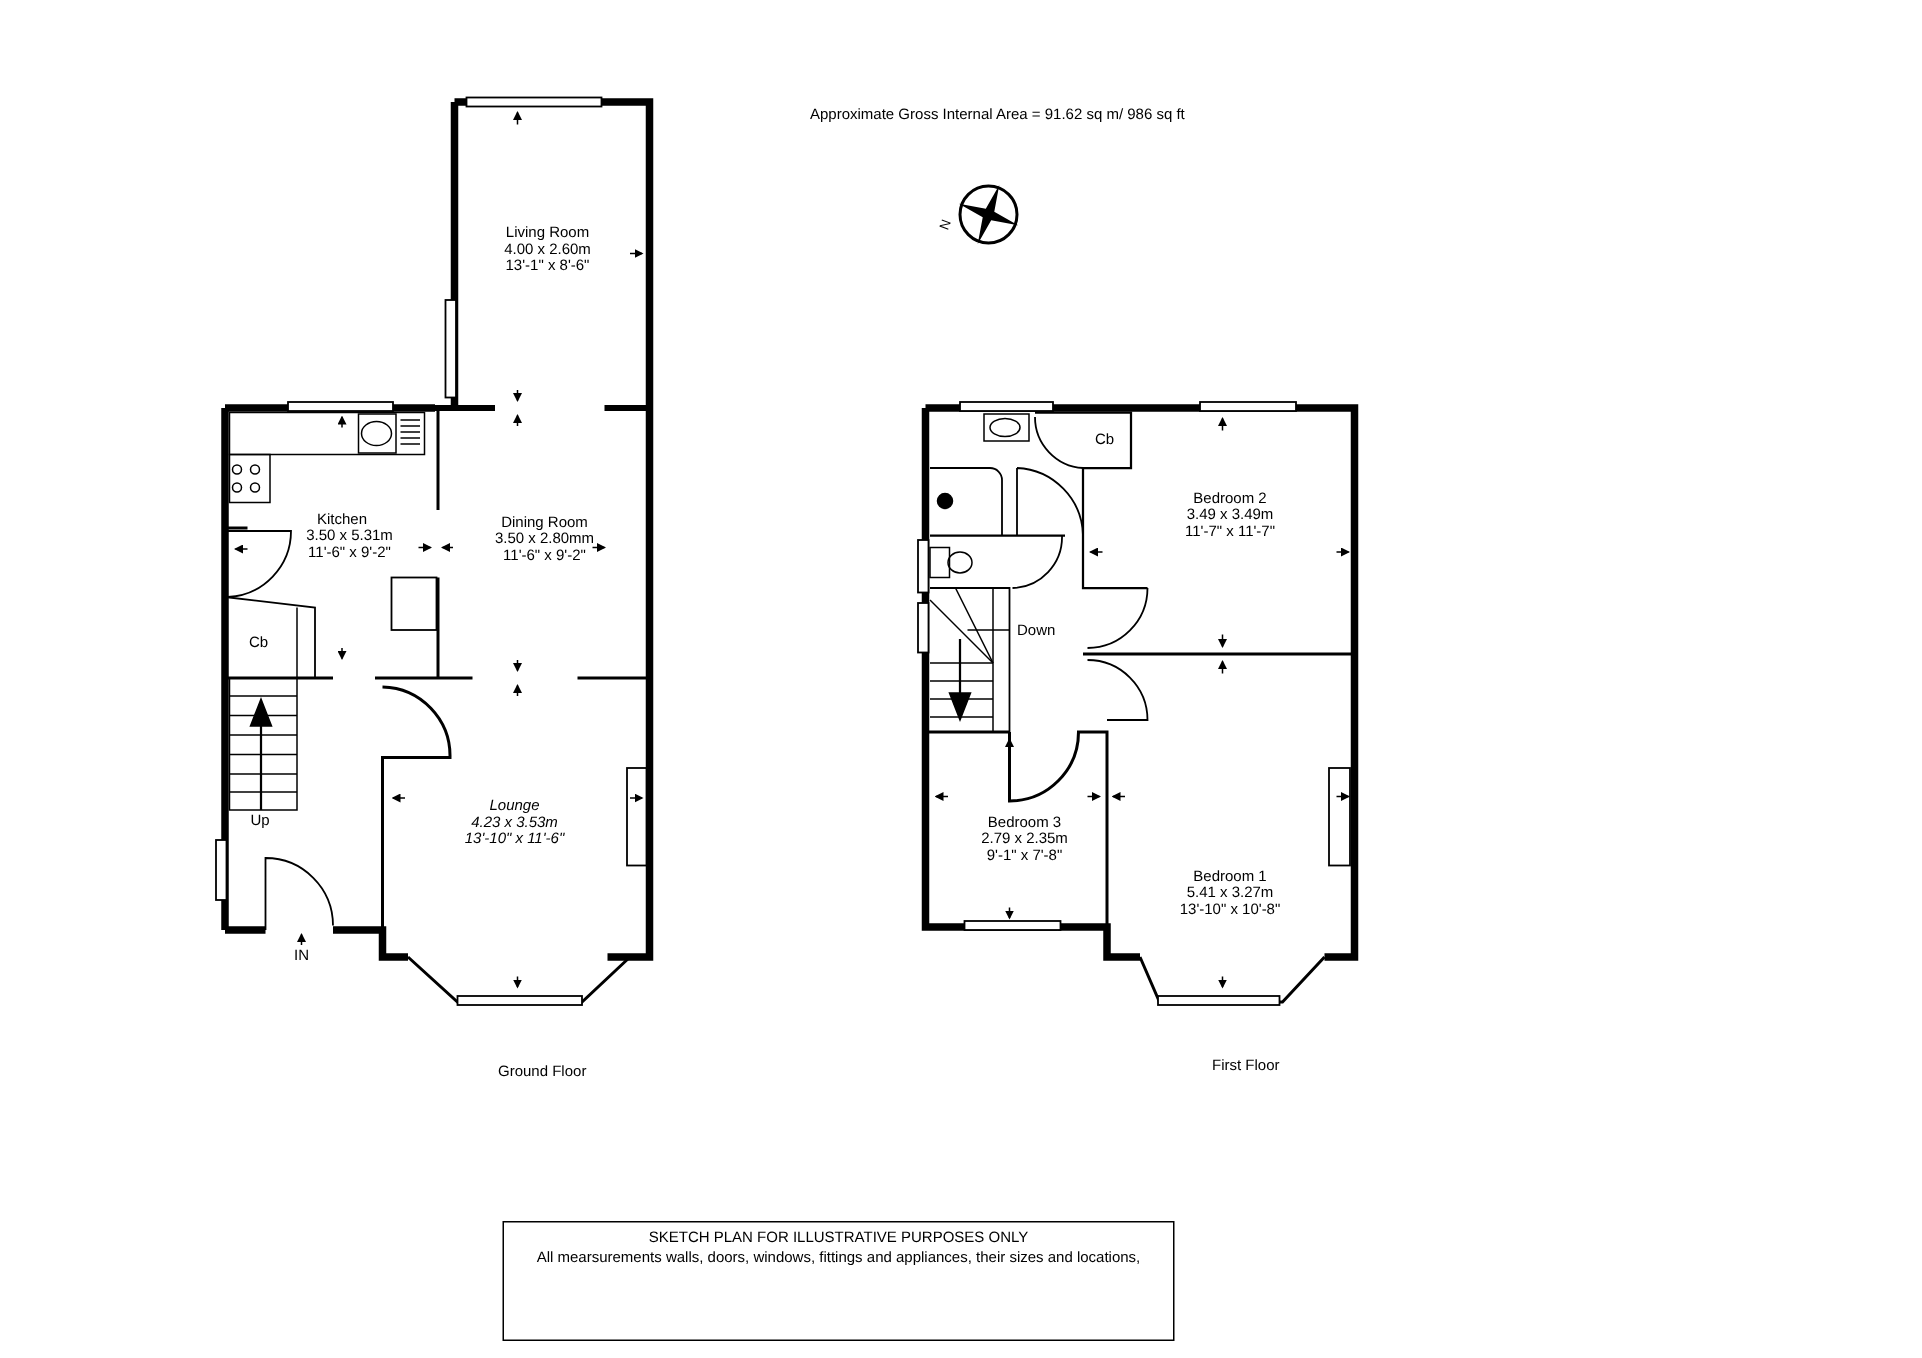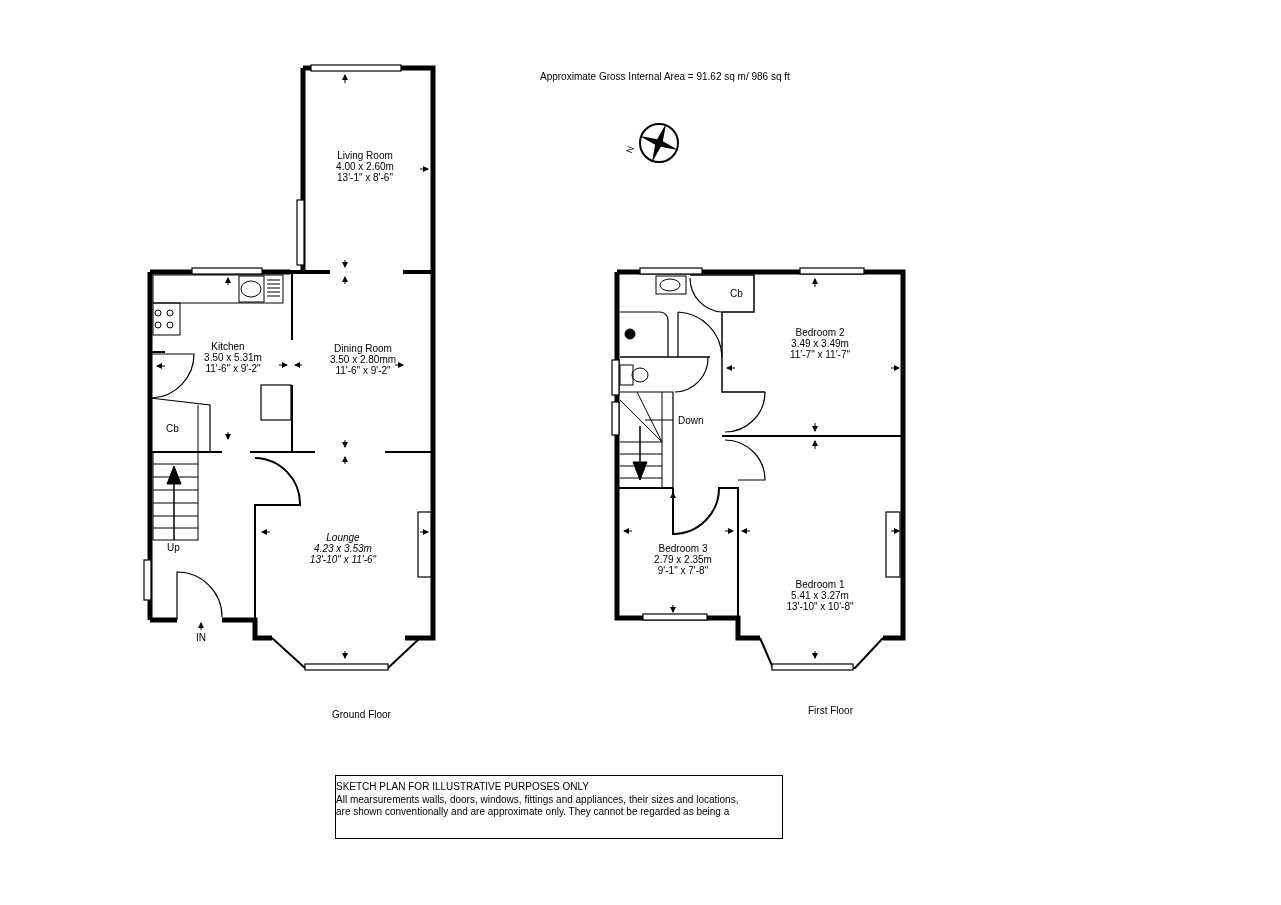--- a/index.html
+++ b/index.html
@@ -4,22 +4,22 @@
 <style>
   html, body { margin: 0; padding: 0; background: #ffffff; }
   body { width: 1281px; height: 905px; position: relative; overflow: hidden;
          font-family: "Liberation Sans", sans-serif; color: #000; }
   .abs { position: absolute; }
   .area-text { left: 540px; top: 71px; font-size: 10px; white-space: nowrap; }
   .floor-label { font-size: 10px; white-space: nowrap; margin-left: 11px; }
   .room-label { position: absolute; font-size: 10px; line-height: 11px; text-align: center; white-space: nowrap; transform: translateX(-50%); }
   .small-label { position: absolute; font-size: 10px; white-space: nowrap; }
   svg.plan { position: absolute; left: 0; top: 0; }
-  .disclaimer { left: 335px; top: 775px; width: 448px; height: 64px; border: 1.5px solid #000;
-                box-sizing: border-box; font-size: 10px; line-height: 12.5px; text-align: left; padding-top: 5px; }
+  .disclaimer { left: 335px; top: 814px; width: 448px; height: 80px; border: 1.5px solid #000;
+                box-sizing: border-box; font-size: 10px; line-height: 12.5px; text-align: center; padding-top: 5px; }
 </style>
 </head>
 <body>
 
 <div class="abs area-text">Approximate Gross Internal Area = 91.62 sq m/ 986 sq ft</div>
 
 <svg class="plan" width="1281" height="905" viewBox="0 0 1281 905">
   <defs>
     <marker id="ah" markerWidth="6" markerHeight="6" refX="5" refY="3" orient="auto">
       <path d="M0,0 L6,3 L0,6 Z" fill="#000"></path>
@@ -232,14 +232,13 @@
 </div>
 <div class="small-label" style="left:730px; top:288px;">Cb</div>
 <div class="small-label" style="left:678px; top:415px;">Down</div>
 
 <div class="abs floor-label" style="left:321px; top:709px;">Ground Floor</div>
 <div class="abs floor-label" style="left:797px; top:705px;">First Floor</div>
 
 <div class="abs disclaimer">
   <div>SKETCH PLAN FOR ILLUSTRATIVE PURPOSES ONLY</div>
   <div>All mearsurements walls, doors, windows, fittings and appliances, their sizes and locations,</div>
-  <div>are shown conventionally and are approximate only. They cannot be regarded as being a</div>
 </div>
 
 </body></html>

